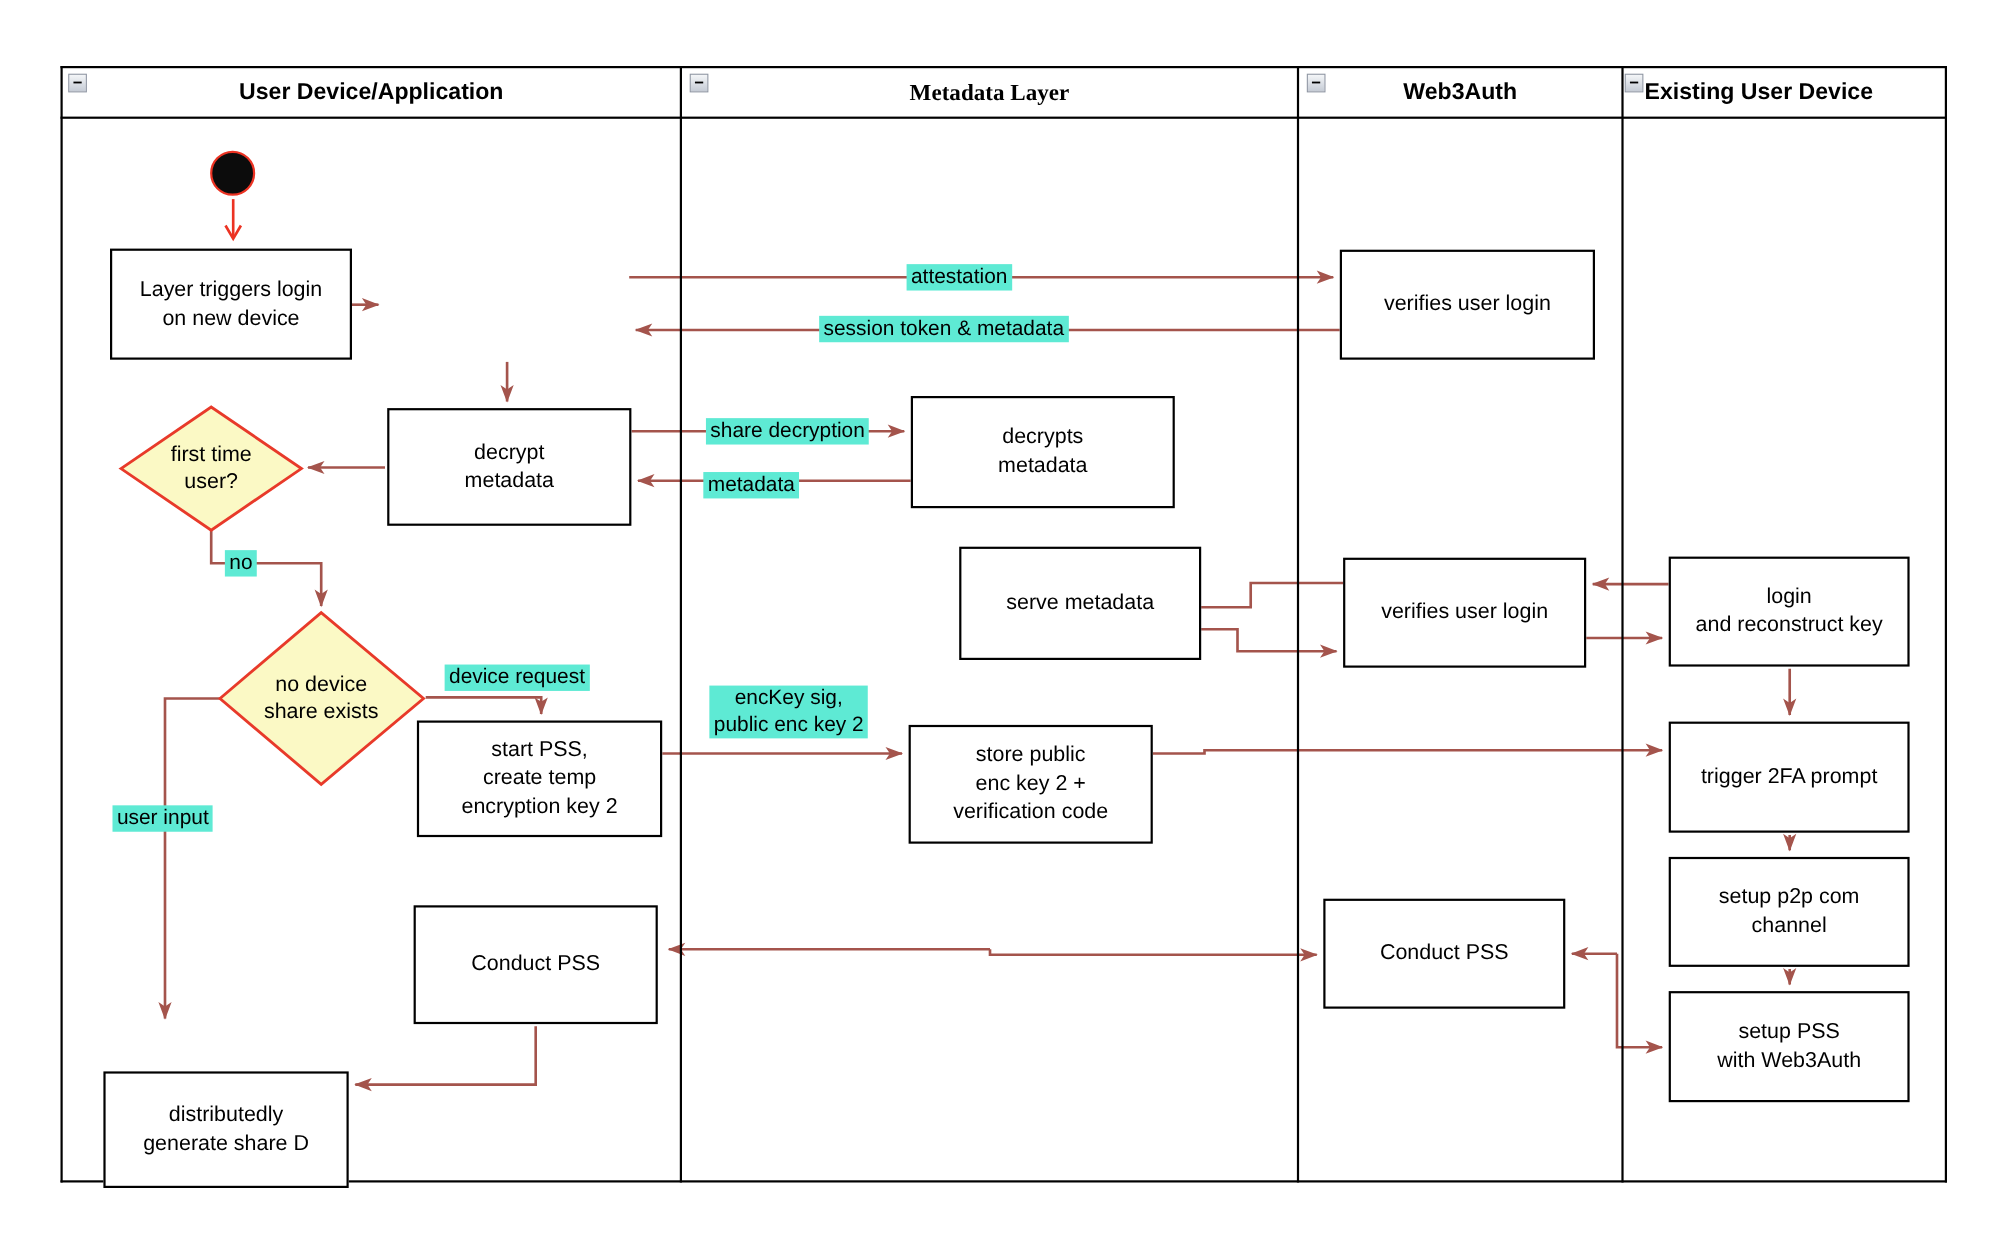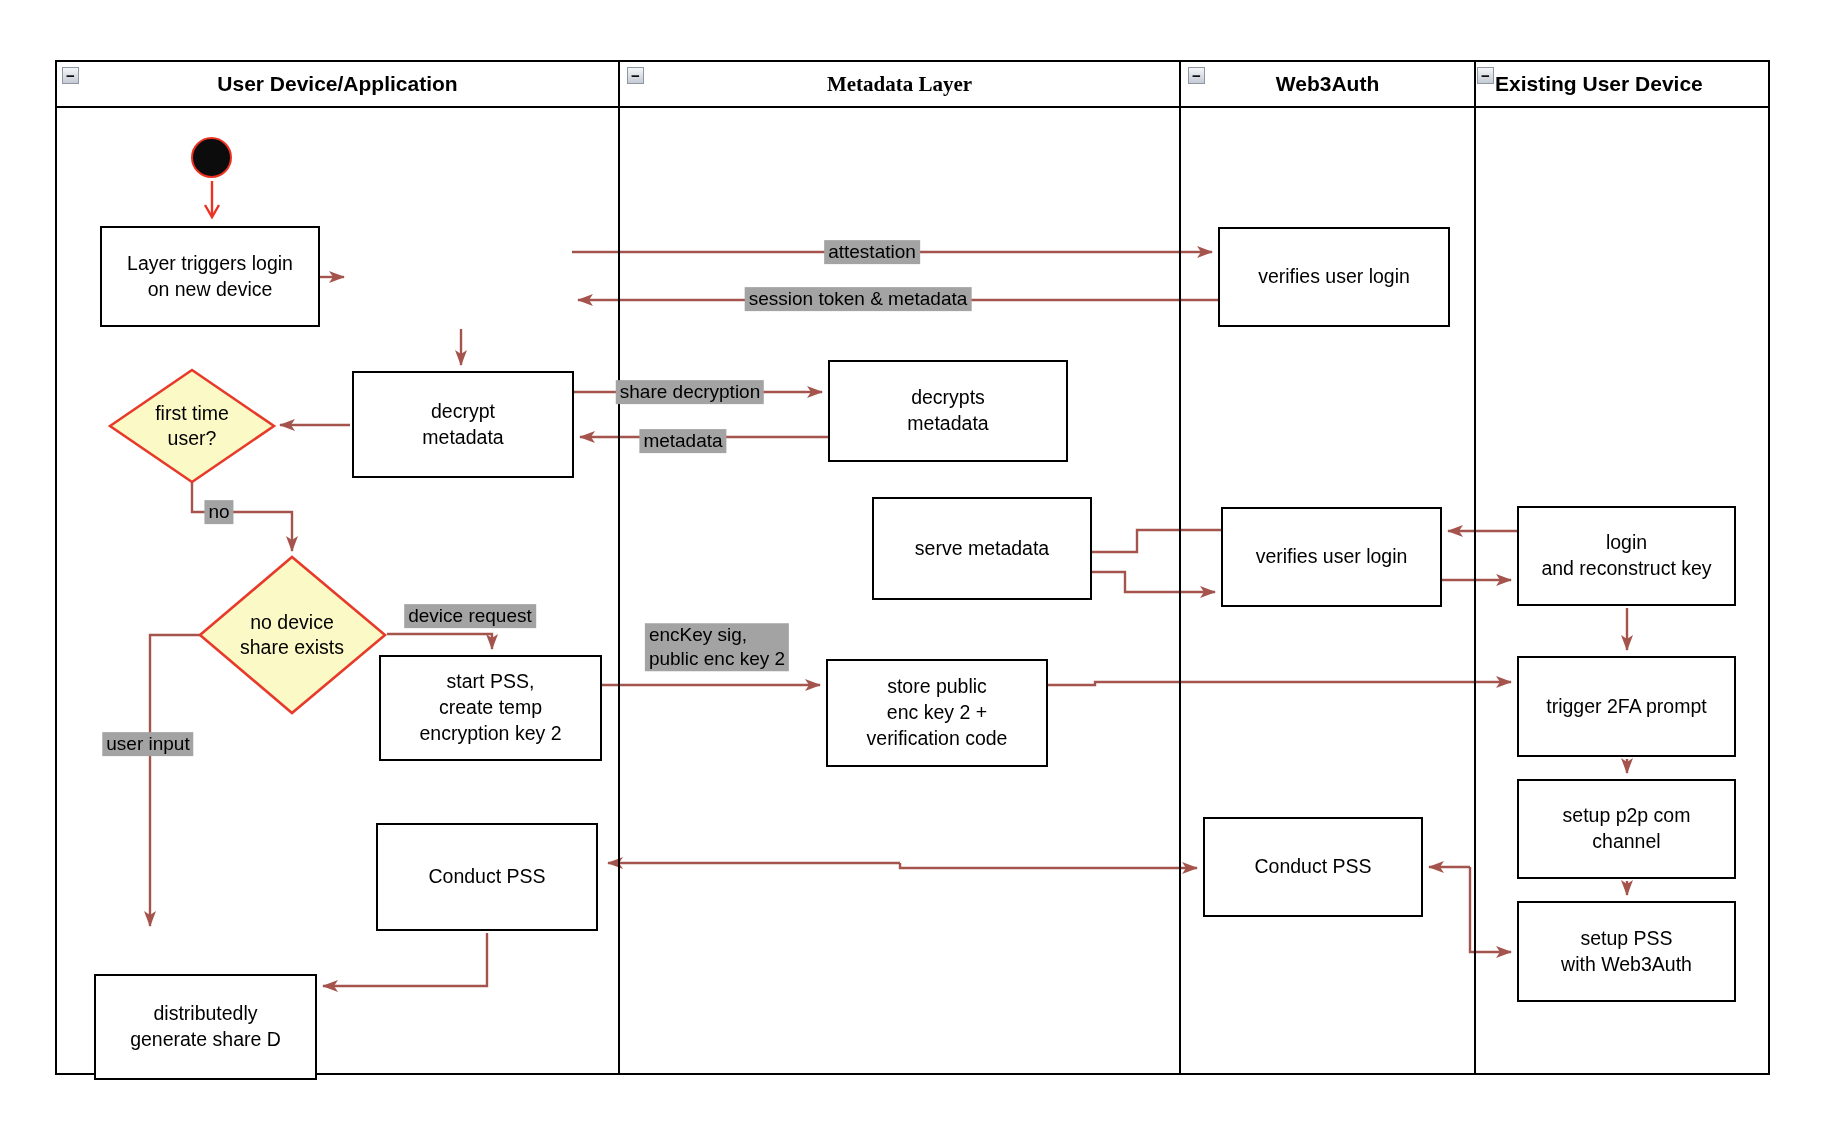--- a/index.html
+++ b/index.html
@@ -12,22 +12,22 @@
   .collapse{position:absolute;width:17px;height:17px;top:67px;
             background:linear-gradient(#f4f6f8,#c5cbd5);
             border:1px solid #8f96a3;box-sizing:border-box;
             display:flex;align-items:center;justify-content:center;
             font-size:15px;font-weight:bold;line-height:1;color:#000;cursor:pointer;}
   .box{position:absolute;background:#fff;border:2px solid #000;box-sizing:border-box;
        display:flex;align-items:center;justify-content:center;text-align:center;
        font-size:19.5px;line-height:1.32;color:#000;white-space:pre-line;}
   .dtext{position:absolute;display:flex;align-items:center;justify-content:center;
          text-align:center;font-size:19.5px;line-height:1.3;color:#000;white-space:pre-line;}
-  .elabel{position:absolute;transform:translate(-50%,-50%);background:#a3a3a3;
-          padding:0 4px;font-size:19px;line-height:1.25;
+  .elabel{position:absolute;transform:translate(-50%,-50%);background:#5eead4;
+          padding:0 4px;font-size:19px;line-height:1.25;text-align:center;
           color:#000;white-space:pre-line;}
   .start-node{position:absolute;left:191px;top:137px;width:41px;height:41px;
               border-radius:50%;background:#0c0c0c;border:2.5px solid #ec3323;
               box-sizing:border-box;}
   svg.arrows{position:absolute;left:0;top:0;}
 </style>
 </head>
 <body>
 
 <div id="canvas">
@@ -124,21 +124,21 @@
   <div class="box" style="left:1517px;top:506px;width:219px;height:100px;">login
 and reconstruct key</div>
   <div class="box" style="left:1517px;top:656px;width:219px;height:101px;">trigger 2FA prompt</div>
   <div class="box" style="left:1517px;top:779px;width:219px;height:100px;">setup p2p com
 channel</div>
   <div class="box" style="left:1517px;top:901px;width:219px;height:101px;">setup PSS
 with Web3Auth</div>
 
   <div class="elabel" style="left:872px;top:252px;">attestation</div>
   <div class="elabel" style="left:858px;top:299px;">session token &amp; metadata</div>
-  <div class="elabel" style="left:690px;top:392px;">share decryption</div>
+  <div class="elabel" style="left:716px;top:392px;">share decryption</div>
   <div class="elabel" style="left:683px;top:441px;">metadata</div>
   <div class="elabel" style="left:470px;top:616px;">device request</div>
   <div class="elabel" style="left:717px;top:647px;">encKey sig,
 public enc key 2</div>
   <div class="elabel" style="left:219px;top:512px;">no</div>
   <div class="elabel" style="left:148px;top:744px;">user input</div>
 
 </div>
 
 </body></html>

